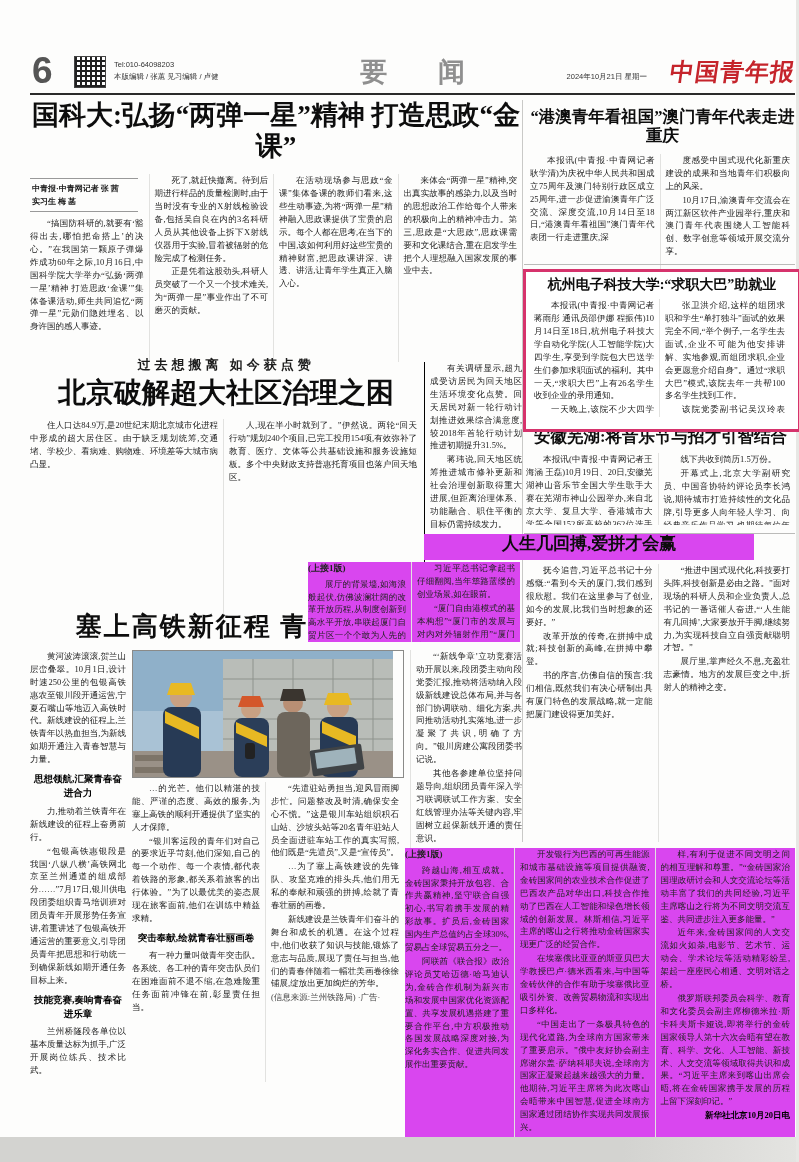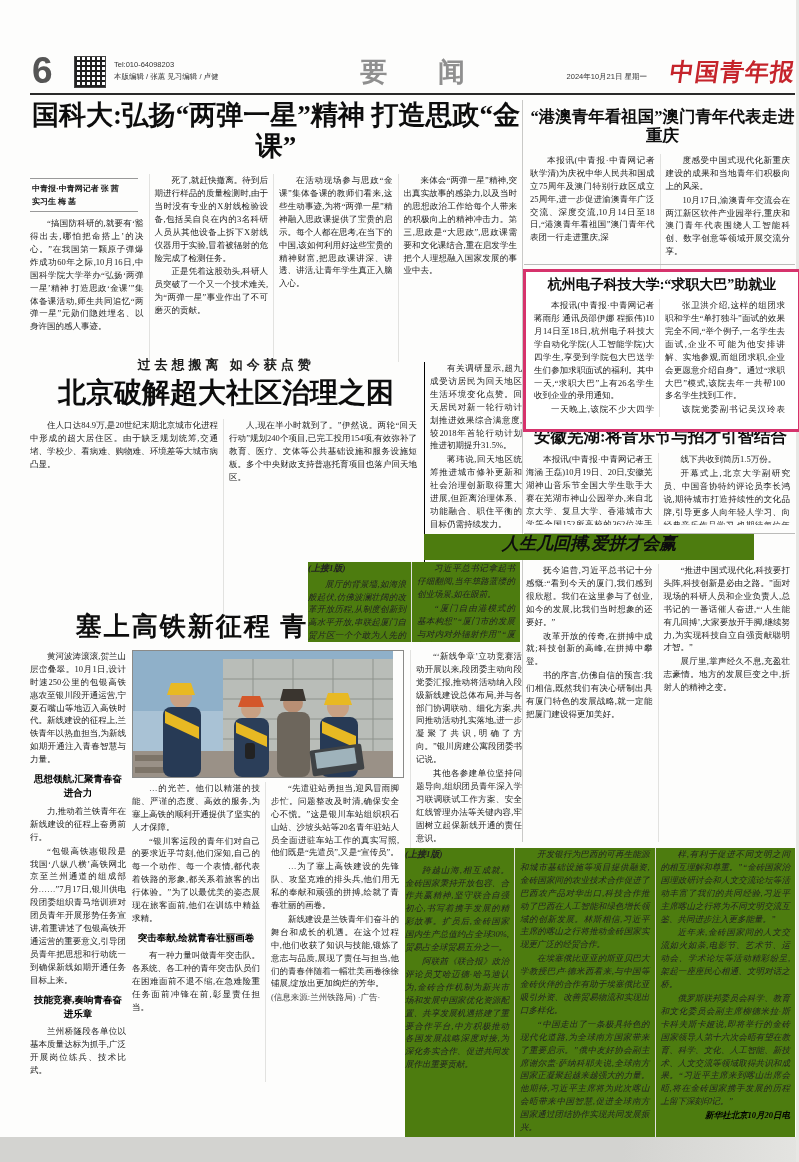--- a/index.html
+++ b/index.html
@@ -32,21 +32,21 @@
   .para{font-size:8.5px;line-height:1.52;text-align:justify;text-indent:2em;margin:0 0 1px 0;color:#222;}
   .para.jump{font-weight:bold;text-indent:0;font-size:9px;margin-bottom:2px;}
   .para.subhead{font-weight:bold;text-align:center;text-indent:0;font-size:9.5px;margin:6px 0 4px 0;color:#000;}
   .para.end{text-align:left;text-indent:0;color:#444;}
   .para.endbold{text-align:right;text-indent:0;font-weight:bold;color:#000;}
   .vrule{position:absolute;width:1px;background:#c9c9c7;}
   .hrule{position:absolute;height:1px;background:#bbbbb9;}
   
   #art-hangdian{border:3px solid var(--accent,#d6336c);background:#fff;padding:5px 8px 4px 8px;z-index:2;}
   
-  .overlay{background:#4d7c0f;z-index:3;font-style:italic;}
+  .overlay{background:#d946ef;z-index:3;}
   
   .photo-frame{border:1px solid #8a8a88;margin:0 0 4px 0;line-height:0;}
   
   #bottom-strip{position:absolute;left:0;top:1137px;width:799px;height:25px;
                 background:linear-gradient(90deg,#d3d3d0 0 78%,#e4e4e1);}
   #right-strip{position:absolute;left:796px;top:0;width:3px;height:1162px;background:#e7e7e4;}
 </style>
 </head>
 <body>
 

